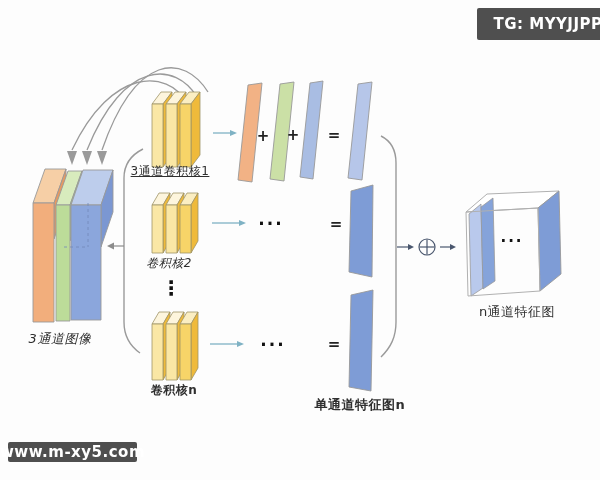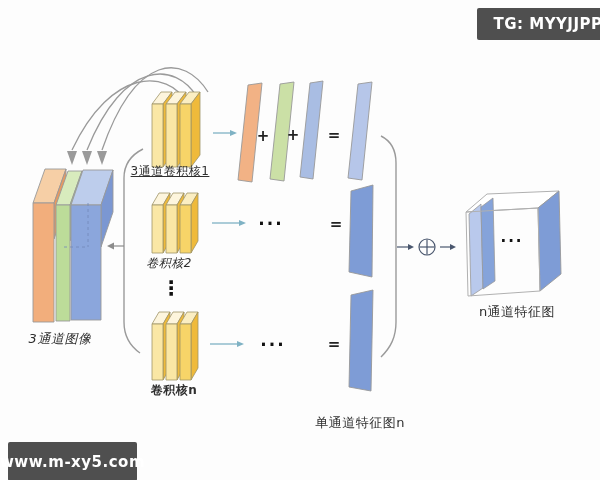--- a/index.html
+++ b/index.html
@@ -18,21 +18,21 @@
     transform:translateX(-50%);
   }
   .hdots{font-weight:900;font-size:17px;letter-spacing:2px;color:#111;}
   .vdots{font-weight:900;font-size:20px;color:#111;line-height:1;}
   .badge{
     position:absolute;background:#4f4f4f;color:#fff;display:flex;
     align-items:center;justify-content:center;font-weight:700;
     font-size:15px;letter-spacing:0.5px;border-radius:2px;white-space:nowrap;
   }
   .badge-tg{left:477px;top:8px;width:142px;height:32px;}
-  .badge-wm{left:8px;top:442px;width:129px;height:39px;}
+  .badge-wm{left:8px;top:442px;width:129px;height:20px;}
 </style>
 </head>
 <body>
 
 <div class="canvas">
 
 <svg class="diagram-svg" width="600" height="480" viewBox="0 0 600 480">
 
   <g stroke="#999" stroke-width="0.9" stroke-linejoin="round">
     <g>
@@ -168,21 +168,21 @@
     <polygon points="481,207 493,198 495,281 483,289" fill="#85a3da" stroke="#999" stroke-width="0.8"></polygon>
     <polygon points="538,208 559,191 561,274 540,291" stroke="#999" stroke-width="0.9" fill="#7e9cd6"></polygon>
     <polygon points="466,212 538,208 540,291 468,296" fill="none" stroke="#b0b0b0" stroke-width="1"></polygon>
   </g>
 </svg>
 
 <div class="lbl" style="left:60px;top:330px;font-style:italic;">3通道图像</div>
 <div class="lbl small" style="left:170px;top:163px;text-decoration:underline;">3通道卷积核1</div>
 <div class="lbl small" style="left:169px;top:255px;font-style:italic;">卷积核2</div>
 <div class="lbl small" style="left:174px;top:382px;font-weight:bold;">卷积核n</div>
-<div class="lbl" style="left:360px;top:414px;">单通道特征图n</div>
+<div class="lbl" style="left:360px;top:396px;font-weight:bold;">单通道特征图n</div>
 <div class="lbl" style="left:517px;top:303px;">n通道特征图</div>
 
 <div class="op" style="left:263px;top:127px;">+</div>
 <div class="op" style="left:293px;top:126px;">+</div>
 <div class="op" style="left:334px;top:126px;">=</div>
 <div class="op" style="left:336px;top:215px;">=</div>
 <div class="op" style="left:334px;top:335px;">=</div>
 
 <div class="op hdots" style="left:271px;top:209px;">...</div>
 <div class="op hdots" style="left:273px;top:330px;">...</div>

